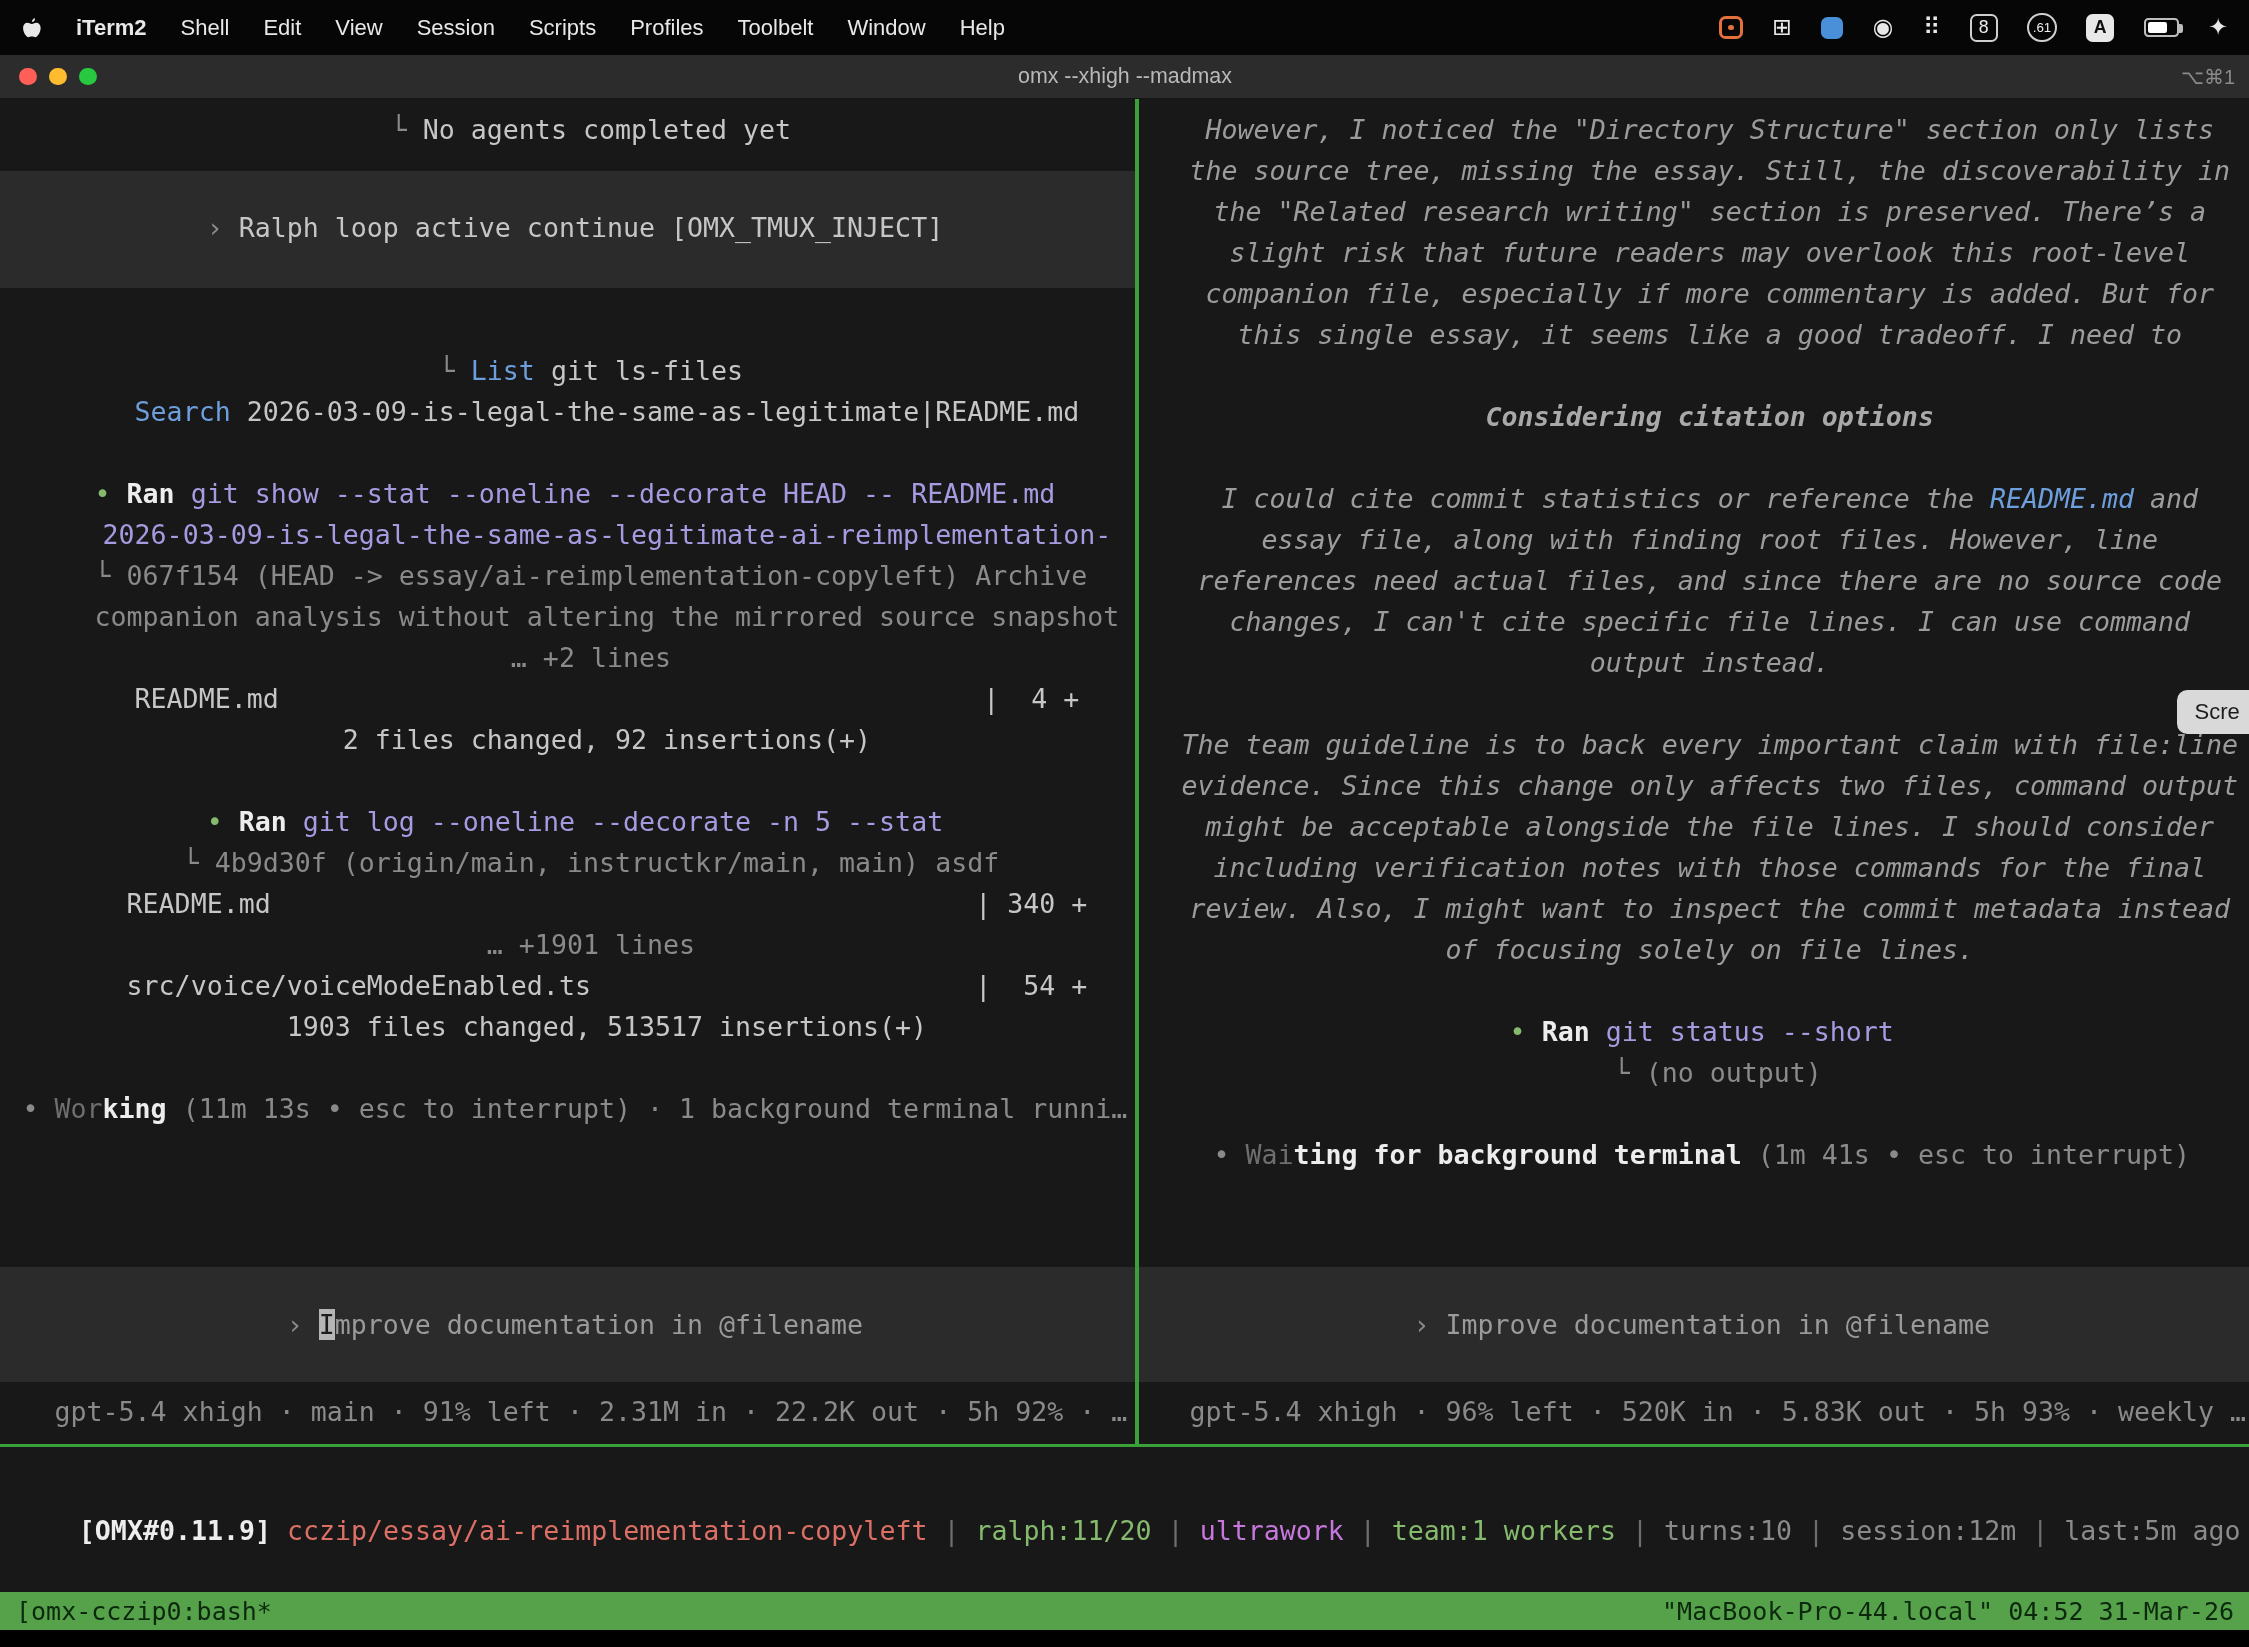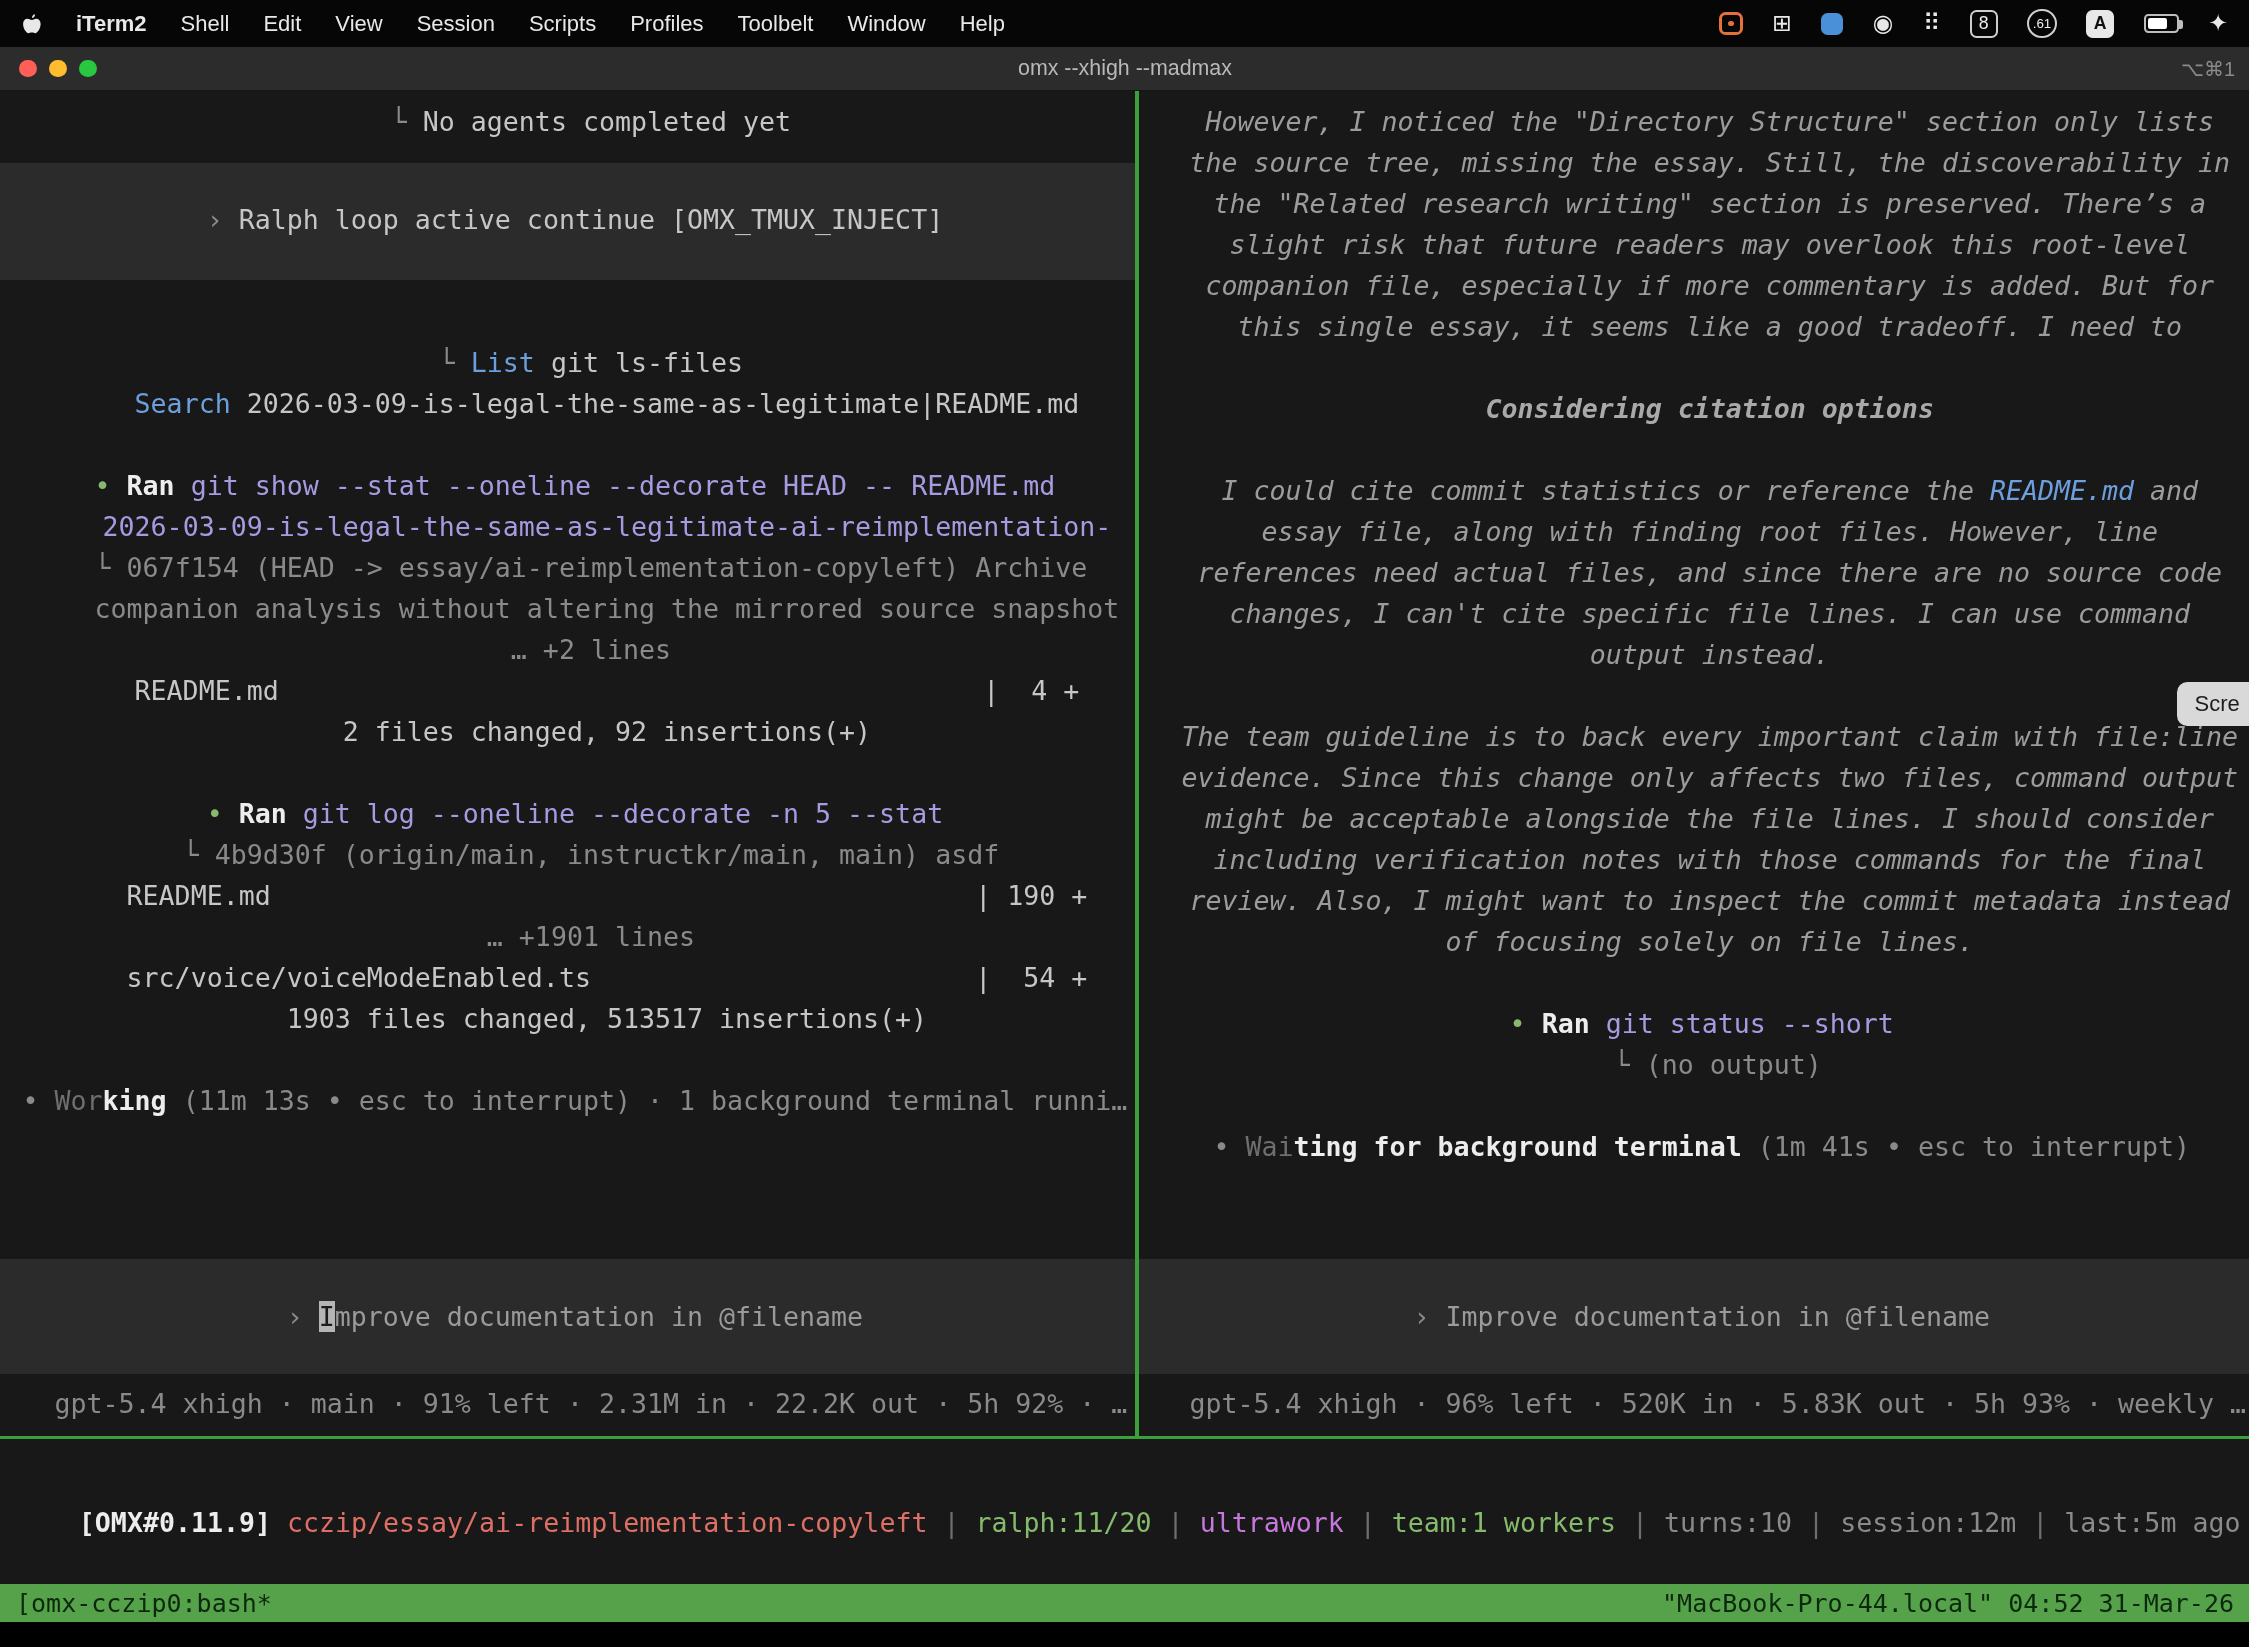--- a/index.html
+++ b/index.html
@@ -5,21 +5,21 @@
   * { box-sizing: border-box; }
   html,body { margin:0; padding:0; }
   body {
     width:2250px; height:1648px; overflow:hidden;
     background:#000;
     font-family:"DejaVu Sans Mono", monospace;
   }
 
   
   .menu-bar{
-    height:47px; background:#060606; display:flex; align-items:center;
+    height:55px; background:#060606; display:flex; align-items:center;
     padding:0 22px; color:#e8e8e8;
     font-family:"Liberation Sans", sans-serif; font-size:22px;
   }
   .menu-left{ display:flex; align-items:center; gap:34px; }
   .apple{ display:flex; align-items:center; }
   .app-name{ font-weight:bold; }
   .menu-item{ color:#e8e8e8; }
   .menu-right{ margin-left:auto; display:flex; align-items:center; gap:29.5px; }
   .glyph{ font-family:"DejaVu Sans", sans-serif; font-size:23.6px; color:#e8e8e8; line-height:1; }
   .rec{ width:23.6px; height:23.6px; border:3px solid #e2713c; border-radius:6.6px; position:relative; }
@@ -152,21 +152,21 @@
           <div class="tline"><span class="green">• </span><span class="bold">Ran </span><span class="purple">git show --stat --oneline --decorate HEAD -- README.md</span></div>
           <div class="tline"><span class="purple">    2026-03-09-is-legal-the-same-as-legitimate-ai-reimplementation-</span></div>
           <div class="tline"><span class="dim">  └ </span><span class="dim">067f154 (HEAD -&gt; essay/ai-reimplementation-copyleft) Archive</span></div>
           <div class="tline"><span class="dim">    companion analysis without altering the mirrored source snapshot</span></div>
           <div class="tline"><span class="dim">  … +2 lines</span></div>
           <div class="tline"><span class="fg">    README.md                                            |  4 +</span></div>
           <div class="tline"><span class="fg">    2 files changed, 92 insertions(+)</span></div>
           <div class="tline blank"></div>
           <div class="tline"><span class="green">• </span><span class="bold">Ran </span><span class="purple">git log --oneline --decorate -n 5 --stat</span></div>
           <div class="tline"><span class="dim">  └ </span><span class="dim">4b9d30f (origin/main, instructkr/main, main) asdf</span></div>
-          <div class="tline"><span class="fg">    README.md                                            | 190 +</span></div>
+          <div class="tline"><span class="fg">    README.md                                            | 340 +</span></div>
           <div class="tline"><span class="dim">  … +1901 lines</span></div>
           <div class="tline"><span class="fg">    src/voice/voiceModeEnabled.ts                        |  54 +</span></div>
           <div class="tline"><span class="fg">    1903 files changed, 513517 insertions(+)</span></div>
           <div class="tline blank"></div>
           <div class="tline"><span class="dim">• </span><span class="dark">Wor</span><span class="bold">king</span><span class="dim"> (11m 13s • esc to interrupt) · 1 background terminal runni…</span></div>
         </div>
       <div class="spacer"></div>
       <div class="tline input-band input"><span class="dim">› </span><span class="cursor">I</span><span class="dim2">mprove documentation in @filename</span></div>
       <div class="tline status"><span class="dim">  gpt-5.4 xhigh · main · 91% left · 2.31M in · 22.2K out · 5h 92% · …</span></div>
     </div>

